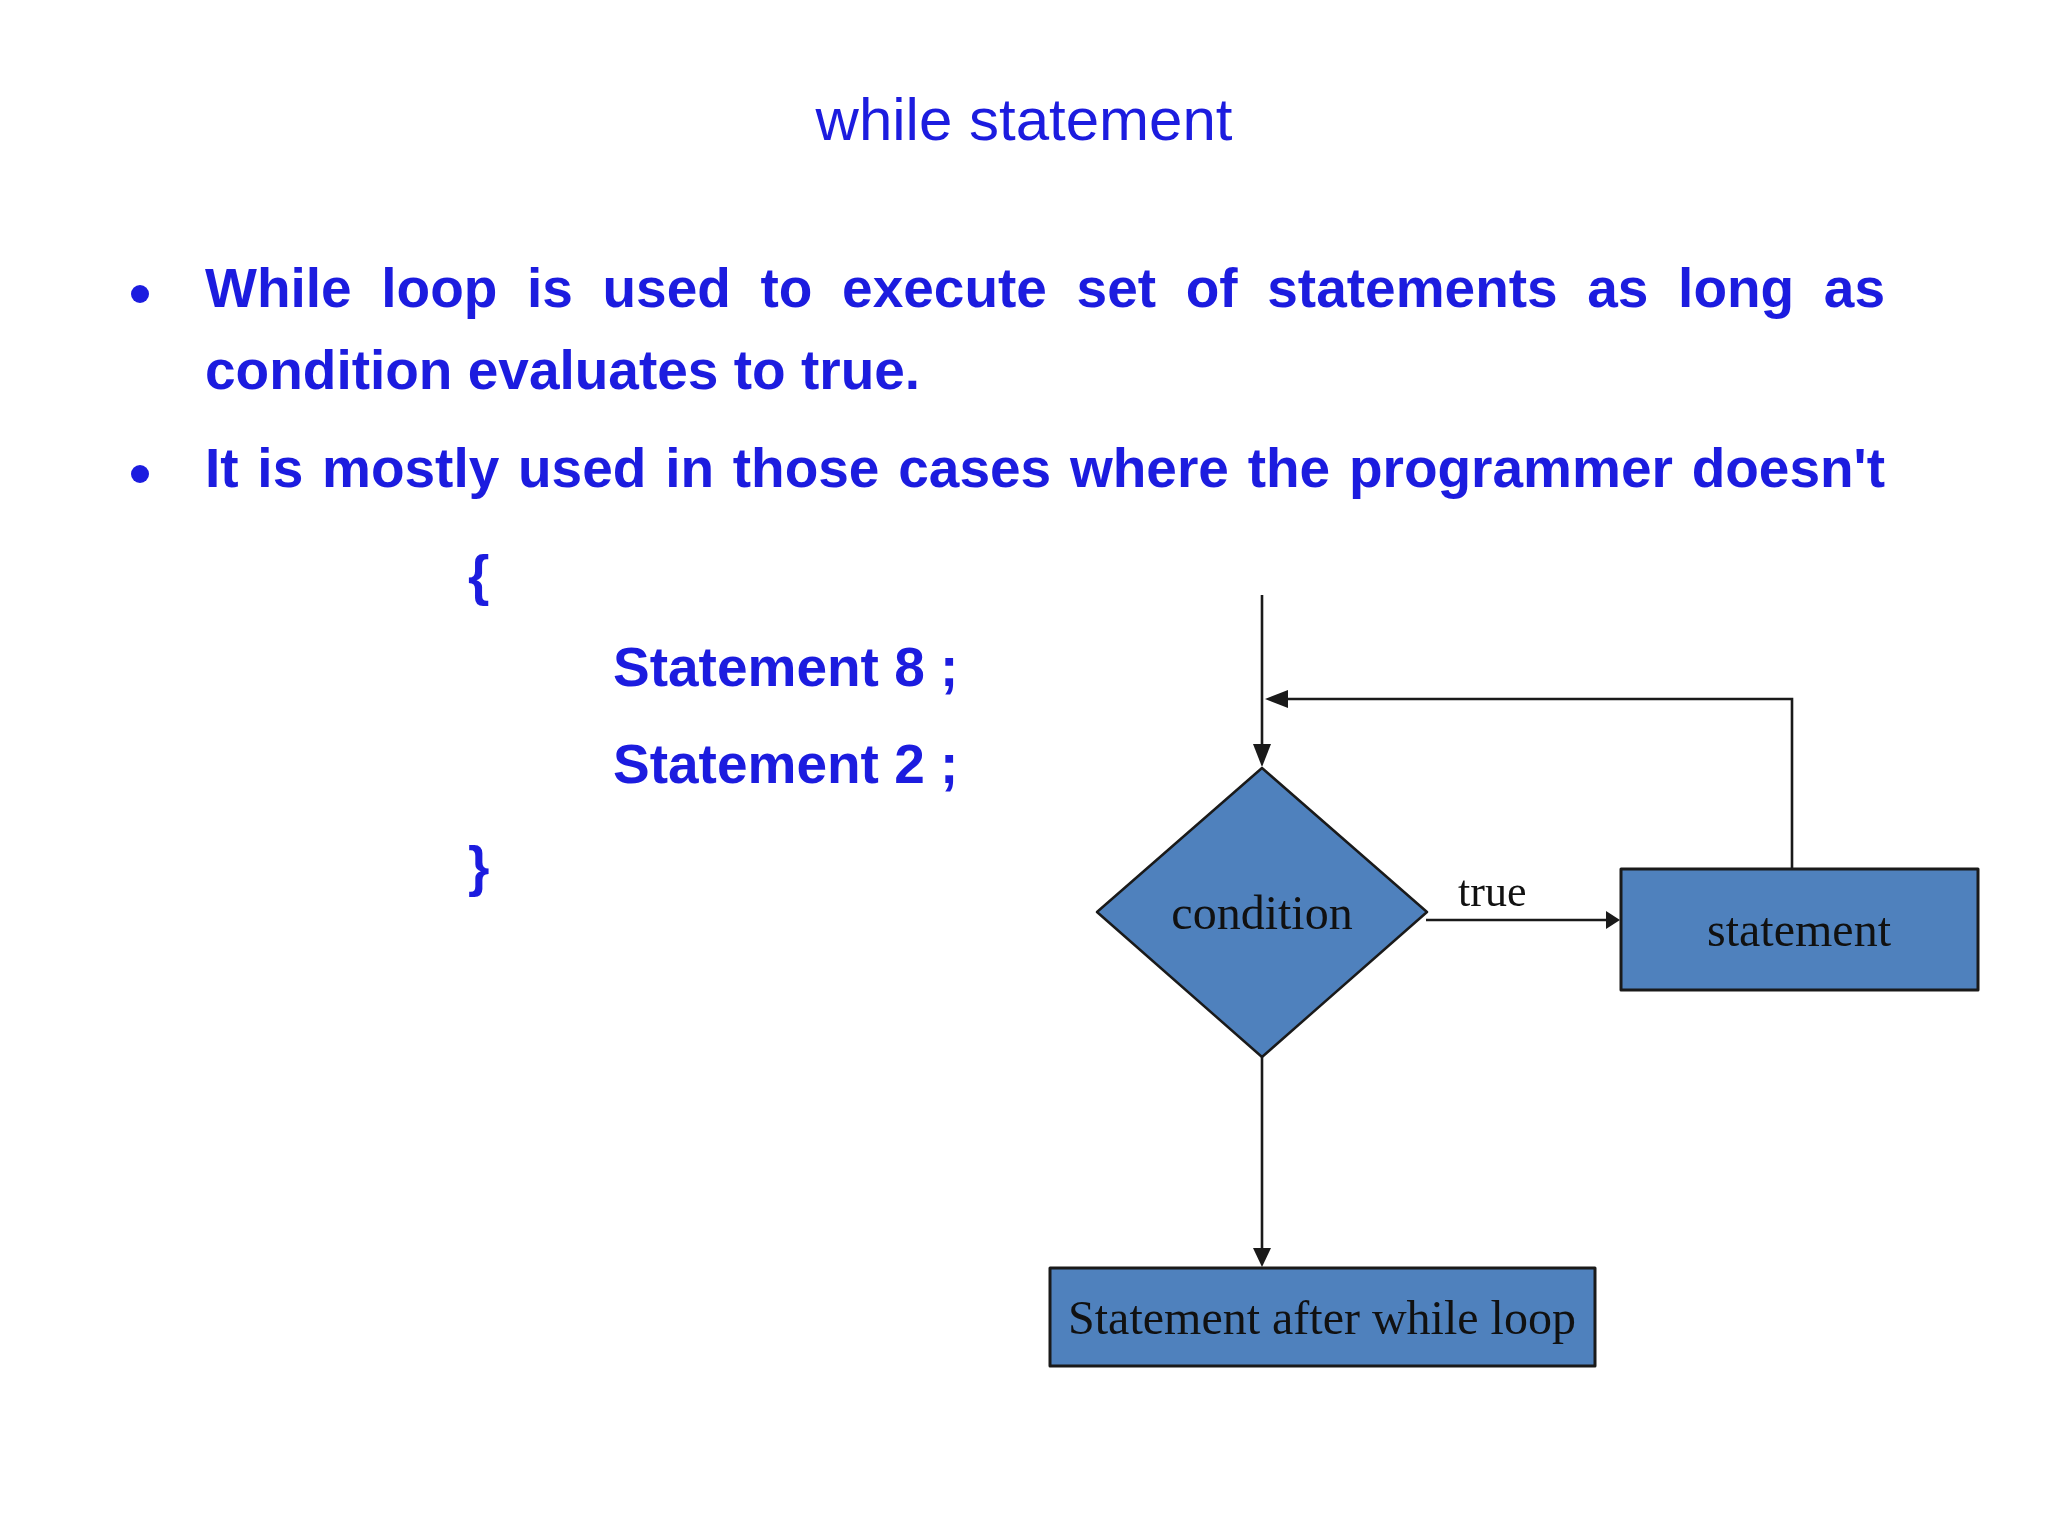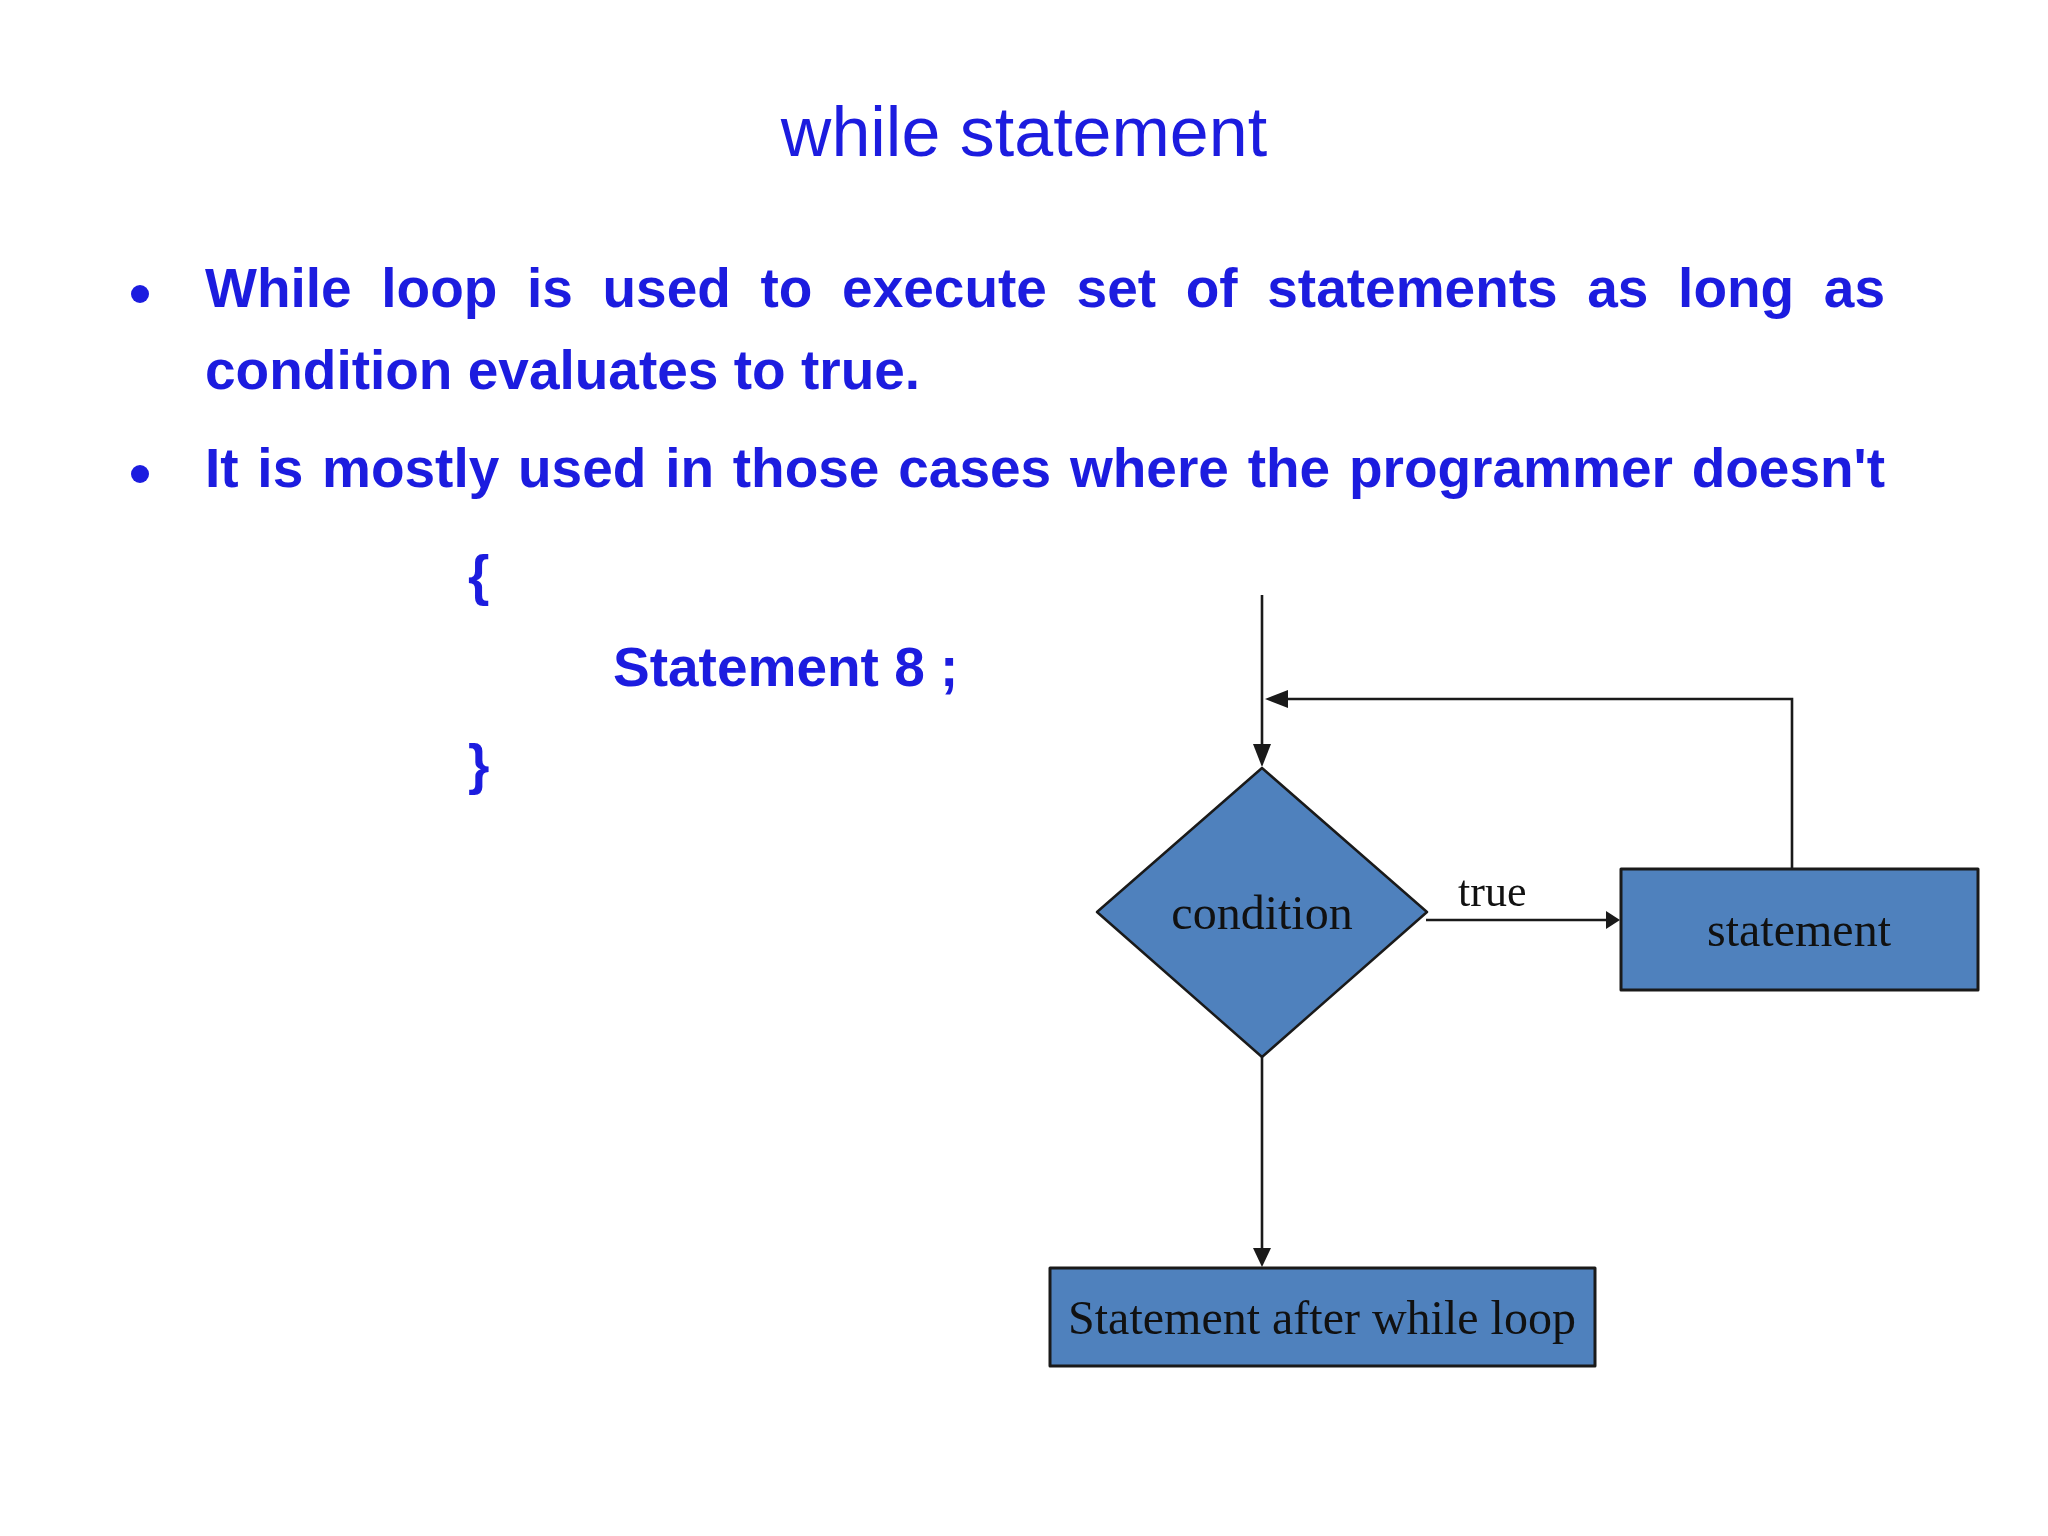--- a/index.html
+++ b/index.html
@@ -16,21 +16,21 @@
     width: 2048px; height: 1536px;
     background: var(--bg);
     position: relative;
     overflow: hidden;
     font-family: "Liberation Sans", sans-serif;
   }
   .slide-title {
     position: absolute;
     top: 50px; left: 0; width: 2048px;
     text-align: center;
-    font-size: 70px;
+    font-size: 60px;
     font-weight: 400;
     line-height: 1.0;
     color: var(--text-blue);
   }
   .content {
     position: absolute;
     left: 205px; top: 247px;
     width: 1680px;
     color: var(--text-blue);
     font-size: 55px;
@@ -82,20 +82,21 @@
   </div>
 
   <div class="bullet b2">
     <span class="dot"></span>
     <div class="jline">It is mostly used in those cases where the programmer doesn't</div>
   </div>
 
 
   <div class="code-line brace-open">{</div>
   <div class="code-line stmt-1">Statement 8 ;</div>
+  <div class="code-line stmt-2">Statement 2 ;</div>
   <div class="code-line brace-close">}</div>
 
 </div>
 
 <svg class="flowchart" viewBox="0 0 2048 1536" aria-hidden="true">
 
   <line class="flow-line" x1="1262" y1="595" x2="1262" y2="748"></line>
   <polygon class="flow-head" points="1253,744 1271,744 1262,767"></polygon>
 
   <polyline class="flow-line" points="1792,869 1792,699 1288,699"></polyline>

